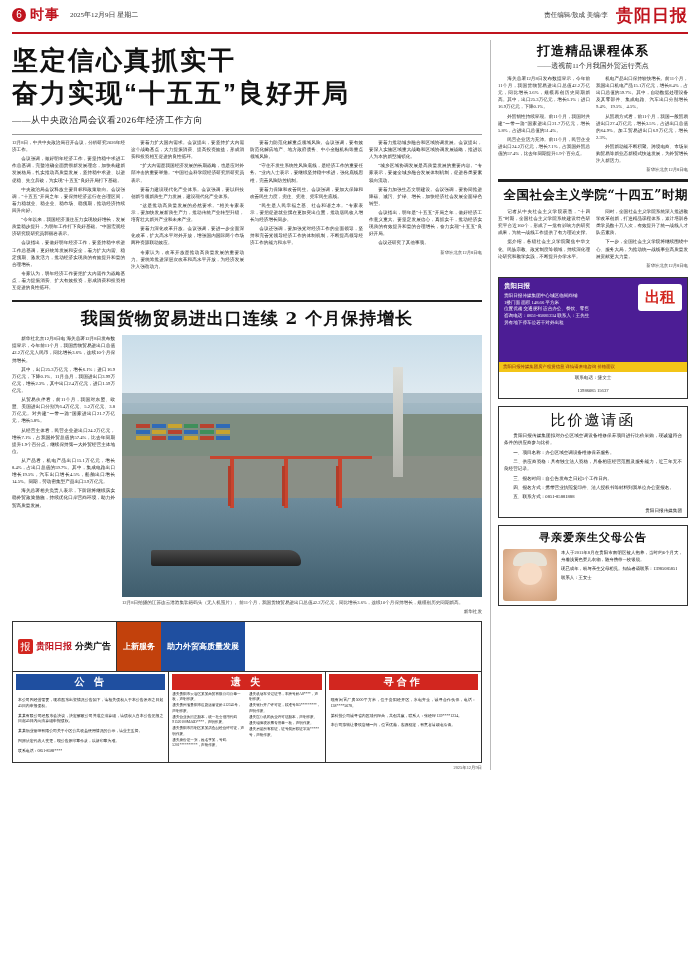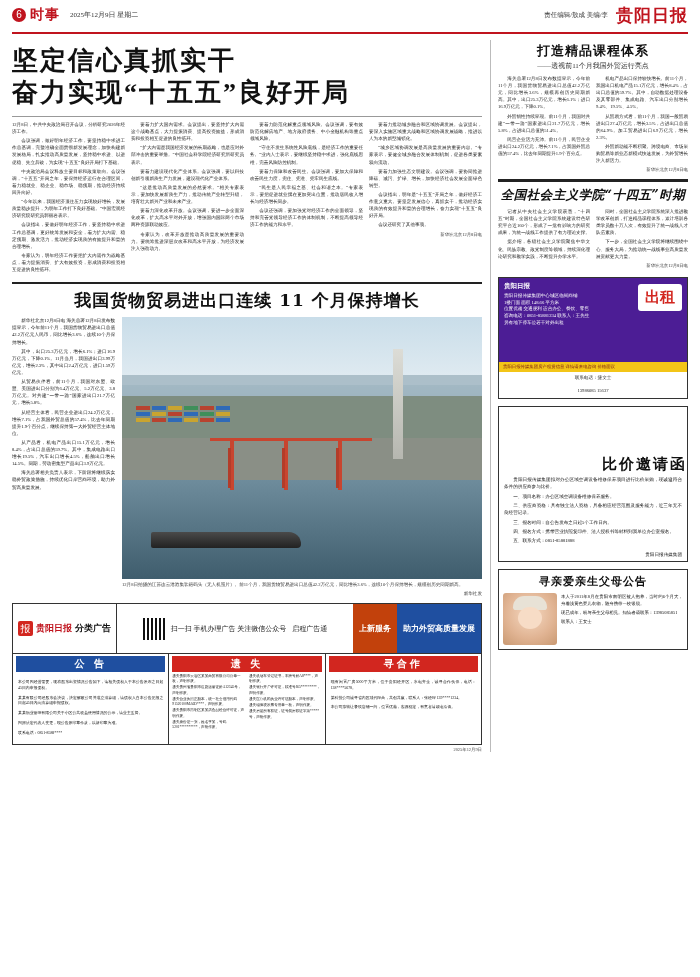--- a/index.html
+++ b/index.html
@@ -30,39 +30,39 @@
   }
 
   
   .body-wrap { display:flex; gap:8px; margin-top:6px; }
   .left-col { width:470px; }
   .right-col { width:198px; border-left:1px solid #bbb; padding-left:7px; }
 
   
   .headline-block { padding: 4px 0 2px; }
   .h-main1 { font-size:26px; font-weight:bold; letter-spacing:2px; line-height:1.25; font-family:"DejaVu Serif", serif;}
-  .h-main2 { font-size:26px; font-weight:bold; letter-spacing:2px; line-height:1.25; font-family:Liberation Serif, serif;}
+  .h-main2 { font-size:26px; font-weight:bold; letter-spacing:2px; line-height:1.25; font-family:Liberation Sans, sans-serif;}
   .h-sub { font-size:9px; margin-top:5px; color:#222; letter-spacing:.5px; }
   .rule-thin { border-top:1px solid #999; margin:5px 0 4px; }
 
   
   .cols4 { display:flex; gap:6px; }
   .col { flex:1; font-size:4.6px; line-height:1.55; text-align:justify; color:#1a1a1a; }
   .col p { margin:0 0 2px; text-indent:2em; }
   .col .dateline { text-indent:0; }
   .sig { text-align:right; font-size:4.4px; color:#333; margin-top:3px; }
 
   
   .r-title { text-align:center; font-size:13px; font-weight:bold; letter-spacing:1px; margin:2px 0 1px; font-family:"DejaVu Serif", serif;}
   .r-sub { text-align:center; font-size:7px; color:#333; margin-bottom:4px; }
   .cols2 { display:flex; gap:6px; }
 
   .r-headline2 {
-    text-align:center; font-size:12.5px; font-weight:bold; letter-spacing:.5px;
-    line-height:1.35; margin:5px 0 4px; font-family:"DejaVu Serif", serif;font-style:italic;
+    text-align:right; font-size:12.5px; font-weight:bold; letter-spacing:.5px;
+    line-height:1.35; margin:5px 0 4px; font-family:"DejaVu Serif", serif;
   }
   .hr-double { border-top:2px solid #222; border-bottom:1px solid #222; height:3px; margin:5px 0; }
 
   
   .feature { margin-top:7px; border-top:2px solid #222; padding-top:5px; }
   .feature-title {
     text-align:center; font-size:17px; font-weight:bold; letter-spacing:1px;
     font-family:"DejaVu Serif", serif; margin-bottom:5px;
   }
   .feature-body { display:flex; gap:7px; }
@@ -107,22 +107,22 @@
   .ad-red .badge {
     position:absolute; right:5px; top:6px; background:#fff; color:#d2261f;
     font-weight:bold; font-size:15px; padding:4px 7px; border-radius:3px;
     font-family:"DejaVu Serif", serif;
   }
   .ad-red .lbl { font-size:6.5px; font-weight:bold; margin-bottom:2px; }
   .ad-red .line { font-size:4.6px; line-height:1.5; }
   .ad-yellow { background:#f3c518; color:#7a1c10; font-size:4.4px; padding:2px 4px; line-height:1.5;}
   .ad-white { background:#fff; color:#222; font-size:4.6px; padding:3px 4px; line-height:1.5; text-align:center;}
   .ad-title-big {
-    text-align:right; font-size:15px; font-weight:bold; letter-spacing:2px;
-    padding:4px 0 2px; font-family:"DejaVu Serif", serif;margin-top:44px;
+    text-align:center; font-size:15px; font-weight:normal; letter-spacing:2px;
+    padding:4px 0 2px; font-family:"DejaVu Serif", serif;
   }
   .ad-body { font-size:4.6px; line-height:1.6; padding:0 5px 5px; text-align:justify; }
   .ad-body p { margin:0 0 2px; text-indent:2em; }
   .ad-right { text-align:right; font-size:4.6px; padding:0 5px 4px; }
 
   .baby-ad { border:1px solid #333; margin-top:7px; padding:4px; }
   .baby-title { text-align:center; font-size:11px; font-weight:bold; letter-spacing:1px; font-family:"DejaVu Serif", serif;}
   .baby-row { display:flex; gap:4px; margin-top:4px; }
   .baby-photo {
     width:54px; height:52px; border-radius:3px;
@@ -184,20 +184,21 @@
     </div>
   </div>
 
   <div class="body-wrap">
 
     <div class="left-col">
 
       <div class="headline-block">
         <div class="h-main1">坚定信心真抓实干</div>
         <div class="h-main2">奋力实现“十五五”良好开局</div>
+        <div class="h-sub">——从中央政治局会议看2026年经济工作方向</div>
       </div>
       <div class="rule-thin"></div>
 
       <div class="cols4">
         <div class="col">
           <p class="dateline">12月8日，中共中央政治局召开会议，分析研究2026年经济工作。</p>
           <p>会议强调，做好明年经济工作，要坚持稳中求进工作总基调，完整准确全面贯彻新发展理念，加快构建新发展格局，扎实推动高质量发展，坚持稳中求进、以进促稳、先立后破，为实现“十五五”良好开局打下基础。</p>
           <p>中央政治局会议释放主要目标和政策取向。会议强调，“十五五”开局之年，要保持经济运行在合理区间，着力稳就业、稳企业、稳市场、稳预期，推动经济持续回升向好。</p>
           <p>“今年以来，我国经济顶住压力实现较好增长，发展质量稳步提升，为明年工作打下良好基础。”中国宏观经济研究院研究员郭丽岩表示。</p>
           <p>会议指出，要做好明年经济工作，要坚持稳中求进工作总基调，更好统筹发展和安全，着力扩大内需、稳定预期、激发活力，推动经济实现质的有效提升和量的合理增长。</p>
@@ -222,21 +223,21 @@
           <p>要着力推动城乡融合和区域协调发展。会议提出，要深入实施区域重大战略和区域协调发展战略，推进以人为本的新型城镇化。</p>
           <p>“城乡区域协调发展是高质量发展的重要内容。”专家表示，要健全城乡融合发展体制机制，促进各类要素双向流动。</p>
           <p>要着力加强生态文明建设。会议强调，要协同推进降碳、减污、扩绿、增长，加快经济社会发展全面绿色转型。</p>
           <p>会议指出，明年是“十五五”开局之年，做好经济工作意义重大。要坚定发展信心，真抓实干，推动经济实现质的有效提升和量的合理增长，奋力实现“十五五”良好开局。</p>
           <p>会议还研究了其他事项。</p>
           <div class="sig">新华社北京12月8日电</div>
         </div>
       </div>
 
       <div class="feature">
-        <div class="feature-title">我国货物贸易进出口连续 11 个月保持增长</div>
+        <div class="feature-title">我国货物贸易进出口连续 2 个月保持增长</div>
         <div class="feature-body">
           <div class="feature-left">
             <p>新华社北京12月8日电 海关总署12月8日发布数据显示，今年前11个月，我国货物贸易进出口总值42.2万亿元人民币，同比增长3.6%，连续10个月保持增长。</p>
             <p>其中，出口25.3万亿元，增长6.1%；进口16.9万亿元，下降0.1%。11月当月，我国进出口3.99万亿元，增长2.3%，其中出口2.4万亿元，进口1.59万亿元。</p>
             <p>从贸易伙伴看，前11个月，我国对东盟、欧盟、美国进出口分别为6.4万亿元、5.2万亿元、3.8万亿元。对共建“一带一路”国家进出口21.7万亿元，增长5.8%。</p>
             <p>从经营主体看，民营企业进出口24.2万亿元，增长7.1%，占我国外贸总值的57.4%，比去年同期提升1.9个百分点，继续保持第一大外贸经营主体地位。</p>
             <p>从产品看，机电产品出口15.1万亿元，增长8.4%，占出口总值的59.7%。其中，集成电路出口增长19.5%，汽车出口增长4.5%，船舶出口增长14.5%。同期，劳动密集型产品出口3.9万亿元。</p>
             <p>海关总署相关负责人表示，下阶段将继续落实稳外贸政策措施，持续优化口岸营商环境，助力外贸高质量发展。</p>
           </div>
           <div class="photo-area">
@@ -278,25 +279,20 @@
         </div>
       </div>
 
       <div class="classified">
         <div class="cl-header">
           <div class="cl-logo">
             <div class="mark">报</div>
             <div class="nm">贵阳日报</div>
             <div class="cat">分类广告</div>
           </div>
-          <div class="cl-mid">
-            <div class="cl-qr"></div>
-            <span>扫一扫 手机办理广告 关注微信公众号</span>
-            <span>启程广告通</span>
-          </div>
           <div class="cl-right">上新服务</div>
           <div class="cl-right2">助力外贸高质量发展</div>
         </div>
         <div class="cl-cols">
           <div class="cl-col">
             <div class="cl-cat-title blue">公 告</div>
             <div class="cl-notice">
               <p>本公司因经营需要，现将股东出资情况公告如下，请相关债权人于本公告发布之日起45日内申报债权。</p>
               <p>某某有限公司经股东会决议，决定解散公司并成立清算组，请债权人自本公告见报之日起45日内向清算组申报债权。</p>
               <p>某某物业管理有限公司关于小区公共收益使用情况的公示，请业主监督。</p>

